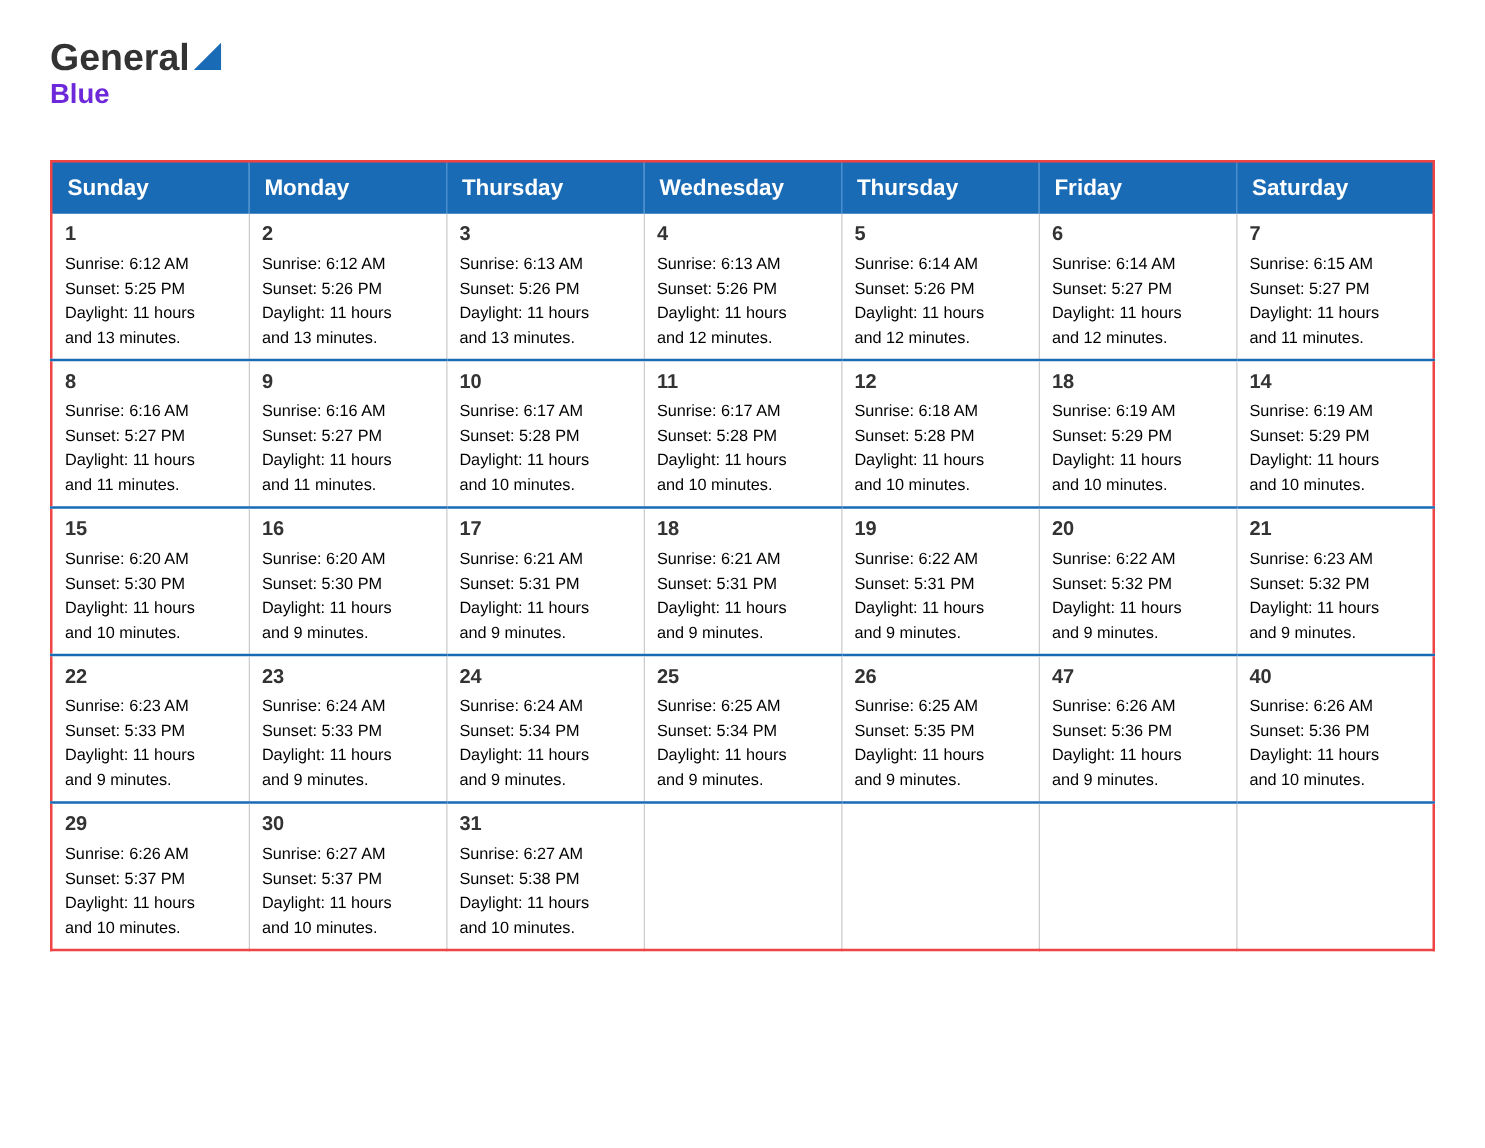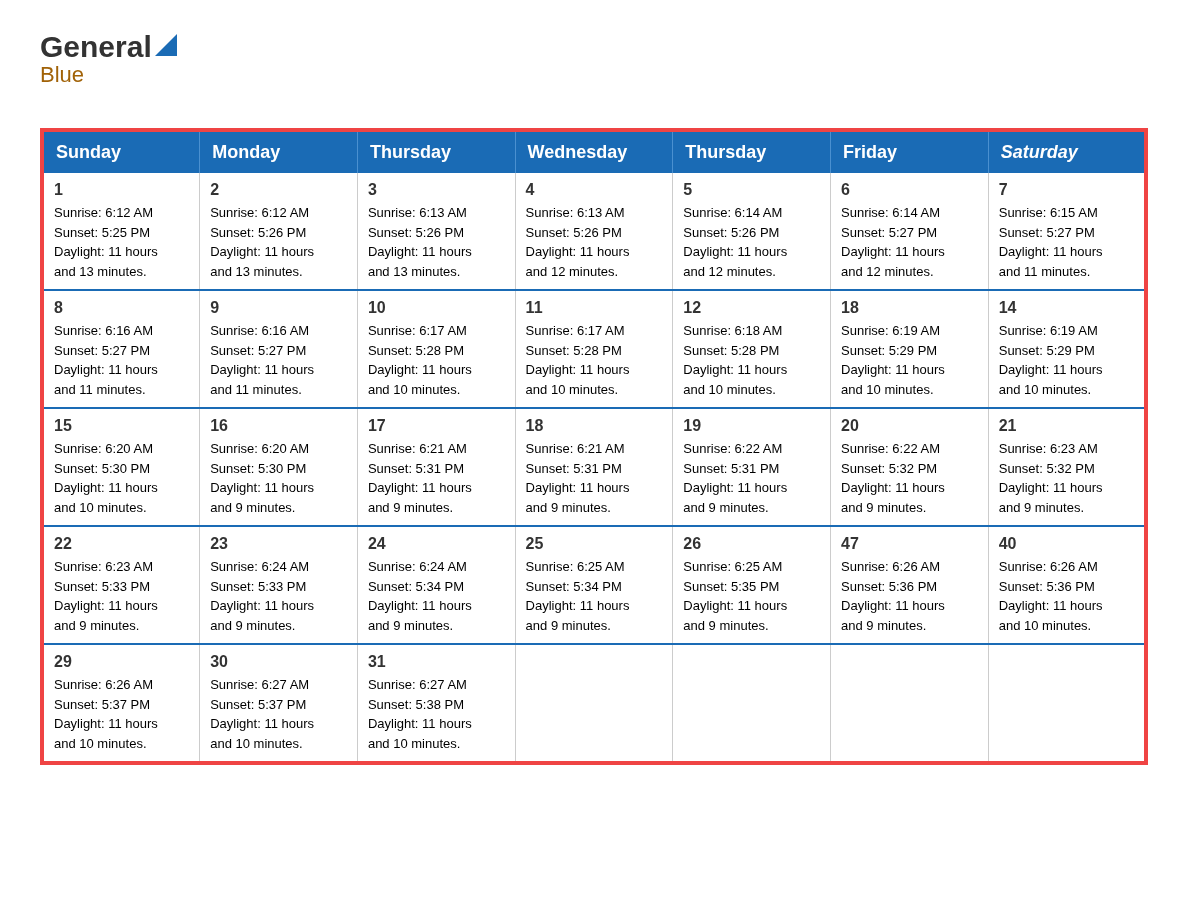--- a/index.html
+++ b/index.html
@@ -16,56 +16,55 @@
       align-items: flex-end;
       margin-bottom: 20px;
     }
     .logo {
       display: flex;
       flex-direction: column;
       align-items: flex-start;
     }
     .logo-blue {
       font-size: 22px;
-      color: #a16207;
-      font-weight: normal;
+      color: #6d28d9;
+      font-weight: bold;
       margin-top: -2px;
     }
     .title-block {
       text-align: right;
     }
     .month-title {
       font-size: 52px;
       font-weight: bold;
       color: #222;
       line-height: 1;
     }
     .location {
       font-size: 22px;
       color: #444;
       margin-top: 6px;
     }
     .calendar {
       width: 100%;
       border-collapse: collapse;
-      border: 4px solid #ef4444;
+      border: 2px solid #ef4444;
       margin-top: 40px;
     }
     .calendar thead tr th {
       background: #1a6bb5;
       color: #fff;
       font-size: 18px;
       font-weight: bold;
       padding: 10px 12px;
       text-align: left;
       border-right: 1px solid #4a90d0;
     }
     .calendar thead tr th:last-child {
       border-right: none;
-      font-style: italic;
     }
     .calendar tbody tr td {
       vertical-align: top;
       padding: 8px 10px;
       border-right: 1px solid #ccc;
       border-bottom: 2px solid #1a6bb5;
       font-size: 13px;
       color: #333;
       width: 14.28%;
       min-height: 90px;

